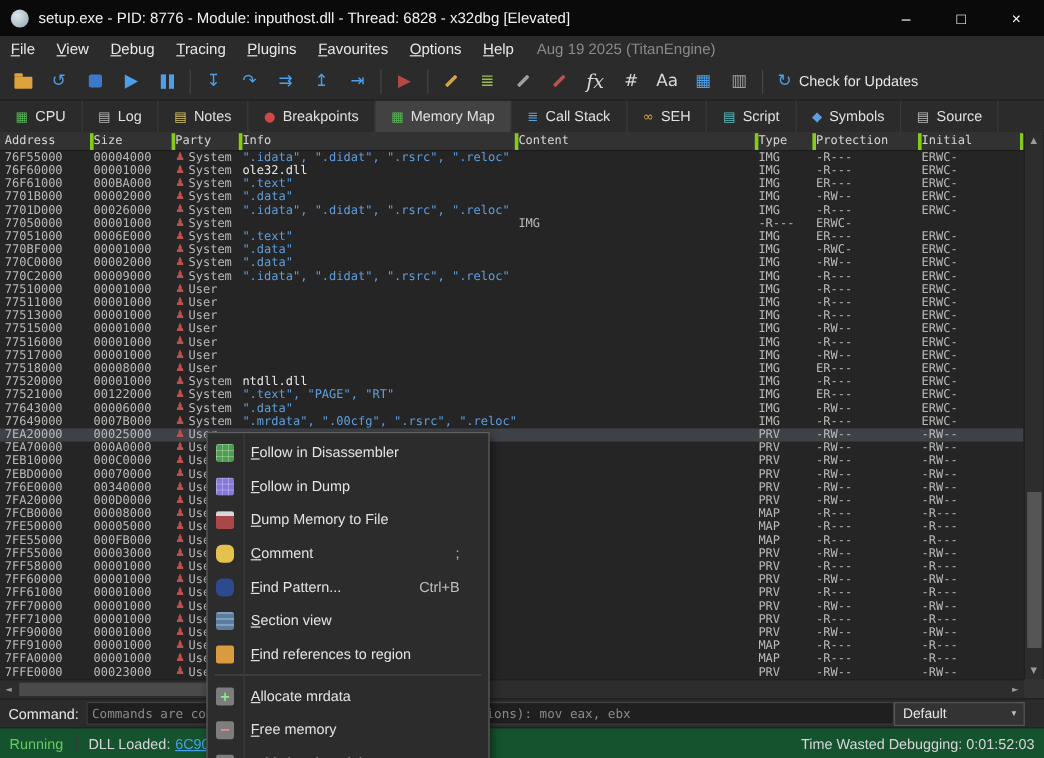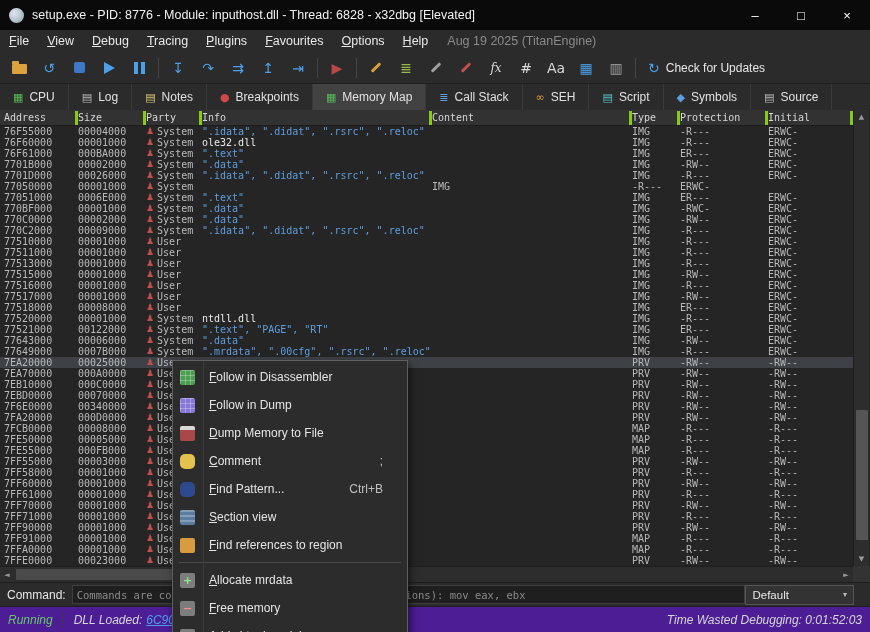--- a/index.html
+++ b/index.html
@@ -22,21 +22,21 @@
   .menu-item{display:block;padding:3px 9px;color:#e8e8e8;}
   .menu-item::first-letter{text-decoration:underline;}
   .build-label{color:#8a8a8a;margin-left:10px;}
 
   
   .toolbar{position:absolute;left:0;top:52px;width:870px;height:32px;background:#2b2b2b;
            border-bottom:1px solid #1e1e1e;display:flex;align-items:center;padding-left:4px;box-sizing:border-box;}
   .tool-btn{width:30px;height:26px;display:flex;align-items:center;justify-content:center;flex:0 0 auto;}
   .tool-sep{width:1px;height:20px;background:#454545;margin:0 4px;flex:0 0 auto;}
   .glyph{font-family:"DejaVu Sans",sans-serif;font-size:14px;line-height:1;}
-  .glyph.it{font-style:italic;font-family:"DejaVu Serif",serif;font-size:12px;}
+  .glyph.it{font-style:italic;font-family:"DejaVu Serif",serif;font-size:16px;}
   .sh{display:inline-block;}
   .sh-folder{width:15px;height:10px;background:#dba23e;border-radius:1px;position:relative;margin-top:3px;}
   .sh-folder::before{content:"";position:absolute;top:-3px;left:0;width:7px;height:3px;background:#dba23e;border-radius:1px 1px 0 0;}
   .sh-stop{width:11px;height:11px;background:#3d79c8;border-radius:2px;}
   .sh-run{width:0;height:0;border-left:11px solid #4d9fe8;border-top:6px solid transparent;border-bottom:6px solid transparent;}
   .sh-pause{width:11px;height:12px;background:linear-gradient(90deg,#4d9fe8 0 4px,transparent 4px 7px,#4d9fe8 7px 11px);}
   .sh-pencil{width:12px;height:3px;border-radius:1px;transform:rotate(-45deg);}
   .update-btn{display:flex;align-items:center;gap:6px;padding:0 8px;font-size:12px;color:#e6e6e6;}
 
   
@@ -82,22 +82,22 @@
           border-top:1px solid #1e1e1e;display:flex;align-items:center;box-sizing:border-box;}
   .cmd-label{margin:0 6px 0 7px;color:#e6e6e6;font-size:12px;}
   .cmd-input{width:688px;height:17px;background:#1f1f1f;border:1px solid #3e3e3e;color:#9a9a9a;
              font-family:"DejaVu Sans Mono",monospace;font-size:10.5px;padding:0 4px;outline:none;}
   .cmd-input::placeholder{color:#8a8a8a;}
   .combo{margin-left:auto;margin-right:16px;width:98px;height:18px;background:#333;border:1px solid #555;
          display:flex;align-items:center;justify-content:space-between;padding:0 6px;font-size:11.5px;color:#e6e6e6;}
   .combo-caret{font-size:8px;color:#bbb;font-family:"DejaVu Sans",sans-serif;}
 
   
-  .statusbar{position:absolute;left:0;top:606px;width:870px;height:26px;background:#4c1d95;
-             border-top:1px solid #1e1e1e;display:flex;align-items:center;box-sizing:border-box;font-size:12px;font-style:italic;}
+  .statusbar{position:absolute;left:0;top:606px;width:870px;height:26px;background:#14532d;
+             border-top:1px solid #1e1e1e;display:flex;align-items:center;box-sizing:border-box;font-size:12px;}
   .sb-running{color:#67c967;margin:0 10px 0 8px;}
   .sb-sep{width:1px;height:16px;background:#3a3a3a;margin-right:10px;}
   .sb-msg{color:#d6d6d6;}
   .sb-link{color:#4aa0e8;text-decoration:underline;margin-left:4px;}
   .sb-right{margin-left:auto;margin-right:8px;color:#d6d6d6;}
 
   
   .ctx{position:absolute;left:172px;top:360px;width:234px;background:#2c2c2c;border:1px solid #5f5f5f;
        padding:2px 0;z-index:20;box-shadow:2px 3px 8px rgba(0,0,0,.55);}
   .ctx::before{content:"";position:absolute;left:30px;top:0;bottom:0;width:1px;background:#3c3c3c;}

